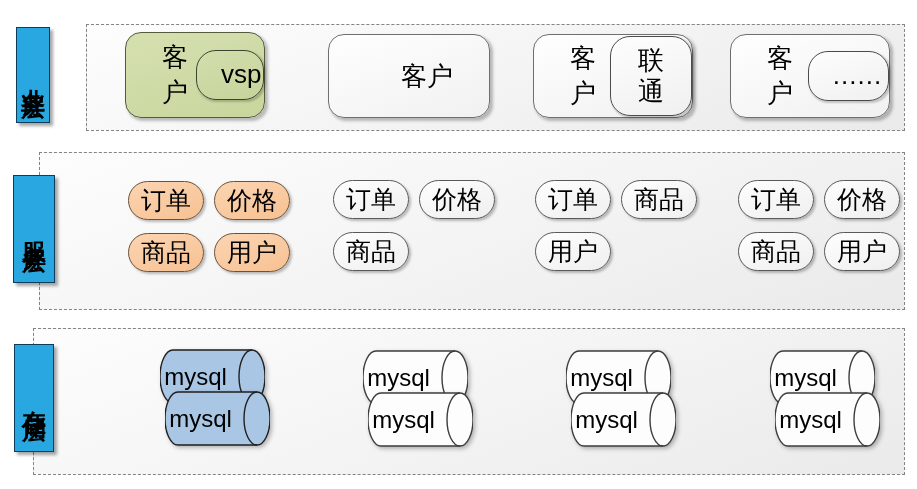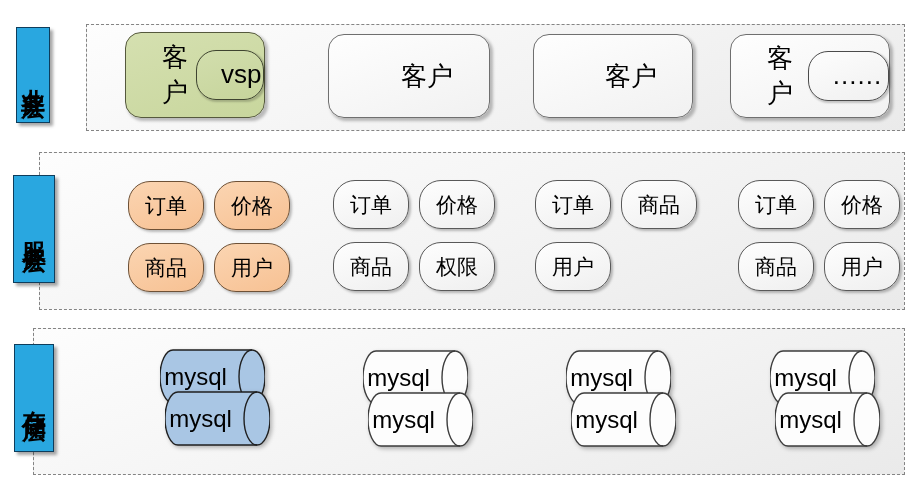--- a/index.html
+++ b/index.html
@@ -46,25 +46,25 @@
     font-size:26px;line-height:1.2;color:#000;box-sizing:border-box;
   }
   .cust-box.green .cust-pill{background:linear-gradient(160deg,#d2dead,#c6d49b);border-color:#3f4430;}
 
   
   .svc-group{
     position:absolute;display:grid;
     grid-template-columns:76px 76px;column-gap:10px;row-gap:13px;
   }
   .svc-pill{
-    height:49px;border:1.5px solid #595959;border-radius:22px;
+    height:39px;border:1.5px solid #595959;border-radius:22px;
     background:linear-gradient(160deg,#fefefe,#efefef);
     box-shadow:2px 2px 2.5px rgba(0,0,0,.25);
     display:flex;align-items:center;justify-content:center;
-    font-size:21px;color:#000;box-sizing:border-box;
+    font-size:25px;color:#000;box-sizing:border-box;
   }
   .svc-group.orange .svc-pill{
     background:linear-gradient(160deg,#fbd5b2,#f7c193);border-color:#6e5136;
   }
 
   
   .db-stack{position:absolute;width:115px;height:100px;}
   .cyl{position:absolute;width:89px;height:55px;}
   .cyl svg{position:absolute;inset:0;filter:drop-shadow(2px 2px 2px rgba(0,0,0,.28));}
   .cyl .body{fill:#fdfdfd;stroke:#3c3c3c;stroke-width:1.4;}
@@ -98,37 +98,37 @@
 
   <div class="cust-box green" style="left:125px;top:32px;width:140px;height:86px">
     <span class="cust-prefix">客户</span>
     <span class="cust-pill">vsp</span>
   </div>
   <div class="cust-box" style="left:328px;top:34px;width:162px;height:84px">
     <span class="cust-prefix">客户</span>
   </div>
   <div class="cust-box" style="left:533px;top:34px;width:160px;height:84px">
     <span class="cust-prefix">客户</span>
+    <span class="cust-pill">联通</span>
   </div>
   <div class="cust-box" style="left:730px;top:34px;width:160px;height:84px">
     <span class="cust-prefix">客户</span>
     <span class="cust-pill dots">......</span>
   </div>
 
   <div class="svc-group orange" style="left:128px;top:181px">
     <div class="svc-pill">订单</div>
     <div class="svc-pill">价格</div>
     <div class="svc-pill">商品</div>
     <div class="svc-pill">用户</div>
   </div>
   <div class="svc-group" style="left:333px;top:180px">
     <div class="svc-pill">订单</div>
     <div class="svc-pill">价格</div>
     <div class="svc-pill">商品</div>
-    <div class="svc-pill">权限</div>
   </div>
   <div class="svc-group" style="left:535px;top:180px">
     <div class="svc-pill">订单</div>
     <div class="svc-pill">商品</div>
     <div class="svc-pill">用户</div>
   </div>
   <div class="svc-group" style="left:738px;top:180px">
     <div class="svc-pill">订单</div>
     <div class="svc-pill">价格</div>
     <div class="svc-pill">商品</div>

